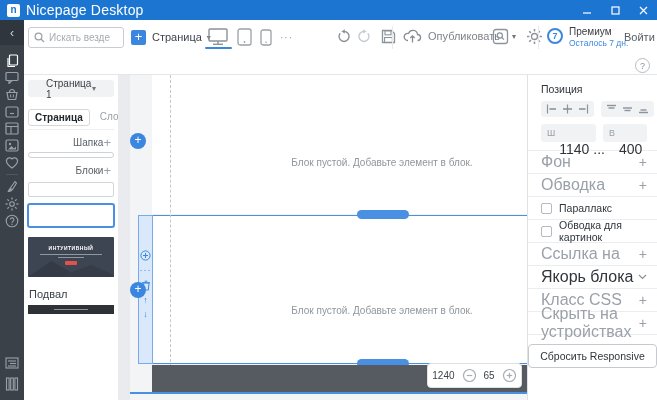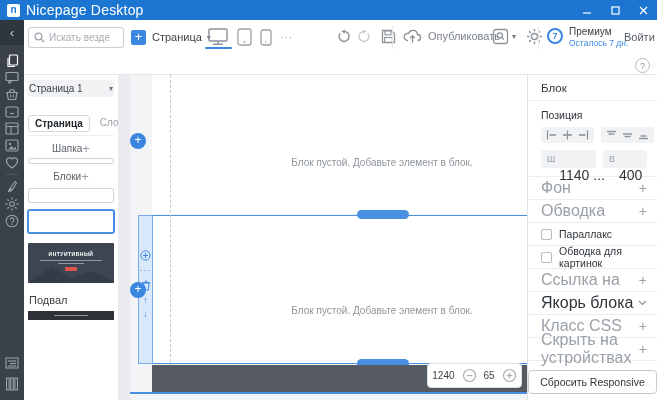--- a/index.html
+++ b/index.html
@@ -41,25 +41,25 @@
   .sidebar { position:absolute; left:0; top:20px; width:24px; height:380px; background:#3a4149; display:flex; flex-direction:column; align-items:center; }
   .sb-collapse { width:24px; height:25px; background:#30363d; color:#cfd4d9; display:flex; align-items:center; justify-content:center; font-size:12px; }
   .sb-icon { width:24px; height:17px; display:flex; align-items:center; justify-content:center; color:#99a1a9; flex:0 0 auto; }
   .sb-icon.active { color:#ffffff; }
   .sb-div { width:12px; height:1px; background:#50575f; margin:3px 0; }
   .sb-spacer { flex:1 1 auto; }
 
   
   .pages-panel { position:absolute; left:24px; top:75px; width:94px; height:325px; background:#fff; }
   .pp-gutter { position:absolute; left:118px; top:75px; width:12px; height:325px; background:#e9ebee; }
-  .page-select { margin:5px 4px 18px; height:17px; background:#f1f2f4; border-radius:3px; display:flex; align-items:center; justify-content:space-between; padding:0 1px; font-size:10px; color:#3c4248; }
+  .page-select { margin:5px 4px 12px; height:17px; background:#f1f2f4; border-radius:3px; display:flex; align-items:center; justify-content:space-between; padding:0 18px; font-size:10px; color:#3c4248; }
   .pp-tabs { display:flex; margin:5px 4px 0; border-bottom:1px solid #eceef0; padding-bottom:3px; gap:4px; }
   .pp-tab { font-size:10px; color:#9aa1a8; padding:2px 6px; }
   .pp-tab.active { color:#23282d; font-weight:bold; border:1px solid #d5d8db; border-radius:3px; background:#fff; }
-  .pp-section { display:flex; justify-content:center; align-items:center; padding:0 7px; margin-top:7px; }
+  .pp-section { display:flex; justify-content:flex-end; align-items:center; padding:0 7px; margin-top:7px; }
   .pp-section .lbl { font-size:10px; color:#5a6066; }
   .pp-plus { font-size:13px; color:#9aa1a8; line-height:10px; }
   .thumb-header { height:6px; border:1px solid #ced2d6; border-radius:3px; margin:4px 4px 0; }
   .thumb-empty1 { height:15px; border:1px solid #d2d5d9; border-radius:2px; margin:6px 4px 0; }
   .thumb-empty2 { height:25px; border:2px solid #4a90e2; border-radius:3px; margin:6px 3px 0; }
   .thumb-hero { position:relative; height:40px; margin:9px 4px 0; background:#3d4553; border-radius:1px; overflow:hidden; }
   .hero-m1 { position:absolute; bottom:0; left:0; width:60%; height:16px; background:#343b47; clip-path:polygon(0 100%,45% 0,100% 100%); }
   .hero-m2 { position:absolute; bottom:0; right:-5%; width:70%; height:12px; background:#363d49; clip-path:polygon(0 100%,55% 0,100% 100%); }
   .hero-title { position:relative; text-align:center; margin-top:8px; color:#fff; font-size:5px; font-weight:bold; letter-spacing:.5px; }
   .hero-line { position:relative; height:1px; background:#9097a0; margin:3px auto 0; width:72%; }
@@ -423,21 +423,20 @@
           <svg width="15" height="15" viewBox="0 0 15 15">
             <circle cx="7.5" cy="7.5" r="6" fill="none" stroke="#a9afb5" stroke-width="1.2"></circle>
             <line x1="4.8" y1="7.5" x2="10.2" y2="7.5" stroke="#a9afb5" stroke-width="1.2"></line>
             <line x1="7.5" y1="4.8" x2="7.5" y2="10.2" stroke="#a9afb5" stroke-width="1.2"></line>
           </svg>
         </span>
     </div>
   </div>
 
   <div class="props">
-    <div class="props-title">Блок</div>
     <div class="pos-label">Позиция</div>
     <div class="align-row">
       <div class="align-group">
         <span>
             <svg width="11" height="10" viewBox="0 0 11 10">
               <line x1="1.5" y1="0.5" x2="1.5" y2="9.5" stroke="currentColor" stroke-width="1.2"></line>
               <line x1="3.5" y1="5" x2="10" y2="5" stroke="currentColor" stroke-width="1.6"></line>
             </svg>
           </span>
         <span>

